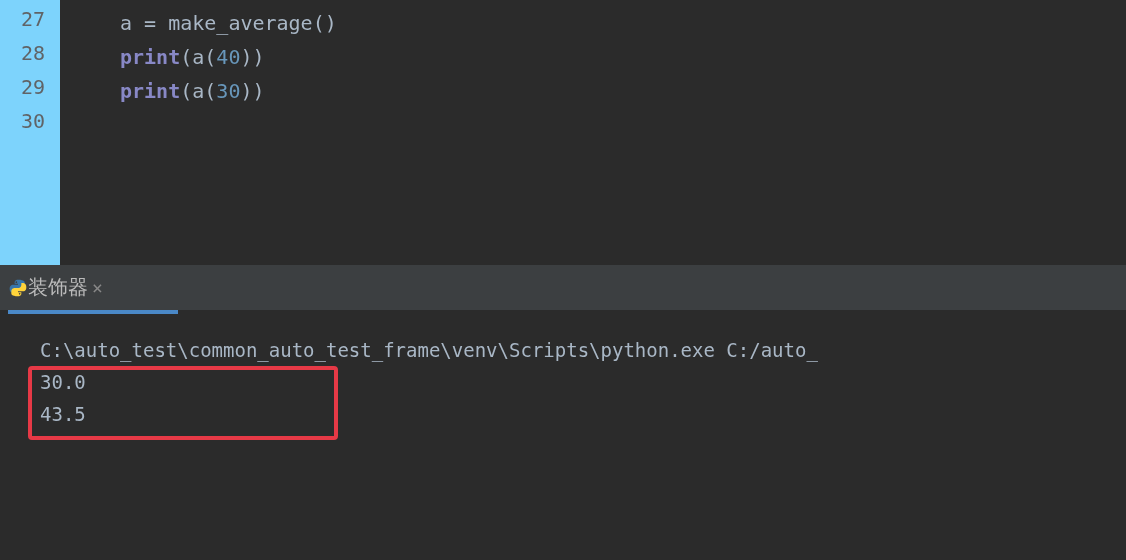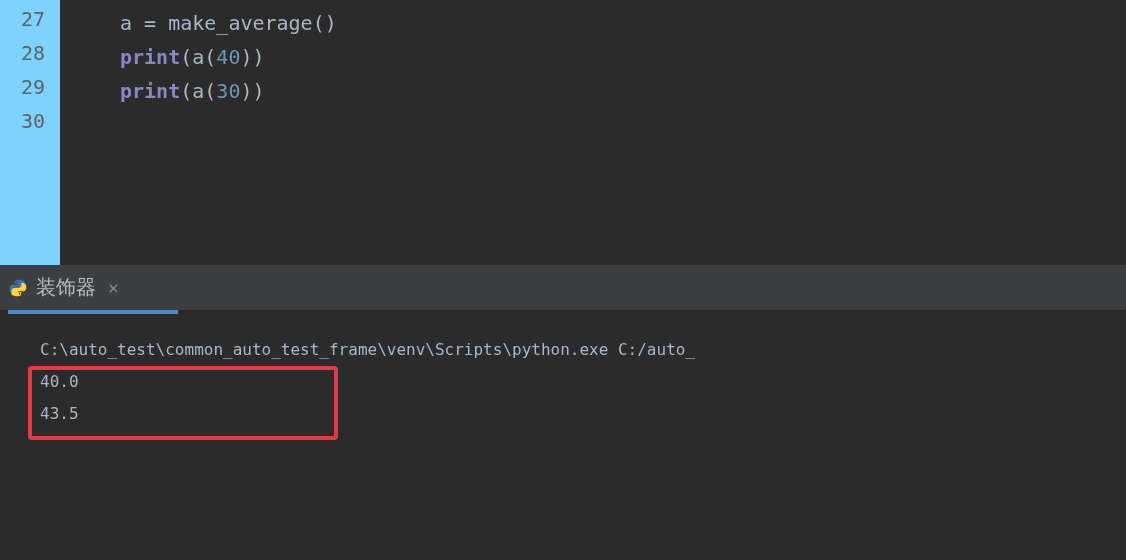--- a/index.html
+++ b/index.html
@@ -53,21 +53,20 @@
     .number { color: #6897bb; }
     .terminal-area {
       background: #2b2b2b;
     }
     .terminal-tabs {
       display: flex;
       align-items: center;
       height: 45px;
       background: #3c3f41;
       padding-left: 8px;
-      gap: 8px;
     }
     .python-icon {
       width: 20px;
       height: 20px;
       display: inline-flex;
       align-items: center;
       justify-content: center;
     }
     .tab-label {
       color: #bbbbbb;
@@ -81,21 +80,21 @@
       margin-left: 4px;
     }
     .tab-underline {
       height: 4px;
       width: 170px;
       background: #4a88c7;
       margin-left: 8px;
     }
     .terminal-output {
       padding: 20px 10px 10px 40px;
-      font-size: 16px;
+      font-size: 19px;
       line-height: 32px;
       color: #a9b7c6;
       position: relative;
     }
     .output-line {
       white-space: pre;
     }
     .highlight-box {
       position: absolute;
       border: 4px solid #e63946;
@@ -132,18 +131,18 @@
         <path fill="#3776ab" d="M12 2C8 2 8 5 8 5v2h4v1H6s-4 0-4 5 4 5 4 5h2v-2s0-4 4-4h4s4 0 4-4V5s0-3-8-3zm-2 2a1 1 0 110 2 1 1 0 010-2z"></path>
         <path fill="#ffd43b" d="M12 22c4 0 4-3 4-3v-2h-4v-1h6s4 0 4-5-4-5-4-5h-2v2s0 4-4 4H8s-4 0-4 4v3s0 3 8 3zm2-2a1 1 0 110-2 1 1 0 010 2z"></path>
       </svg>
     </span>
     <span class="tab-label">装饰器</span>
     <span class="tab-close">×</span>
   </div>
   <div class="tab-underline"></div>
   <div class="terminal-output">
     <div class="output-line">C:\auto_test\common_auto_test_frame\venv\Scripts\python.exe C:/auto_</div>
-    <div class="output-line">40.0</div>
+    <div class="output-line">30.0</div>
     <div class="output-line">43.5</div>
     <div class="output-line"></div>
     <div class="highlight-box"></div>
   </div>
 </div>
 
 </body></html>

